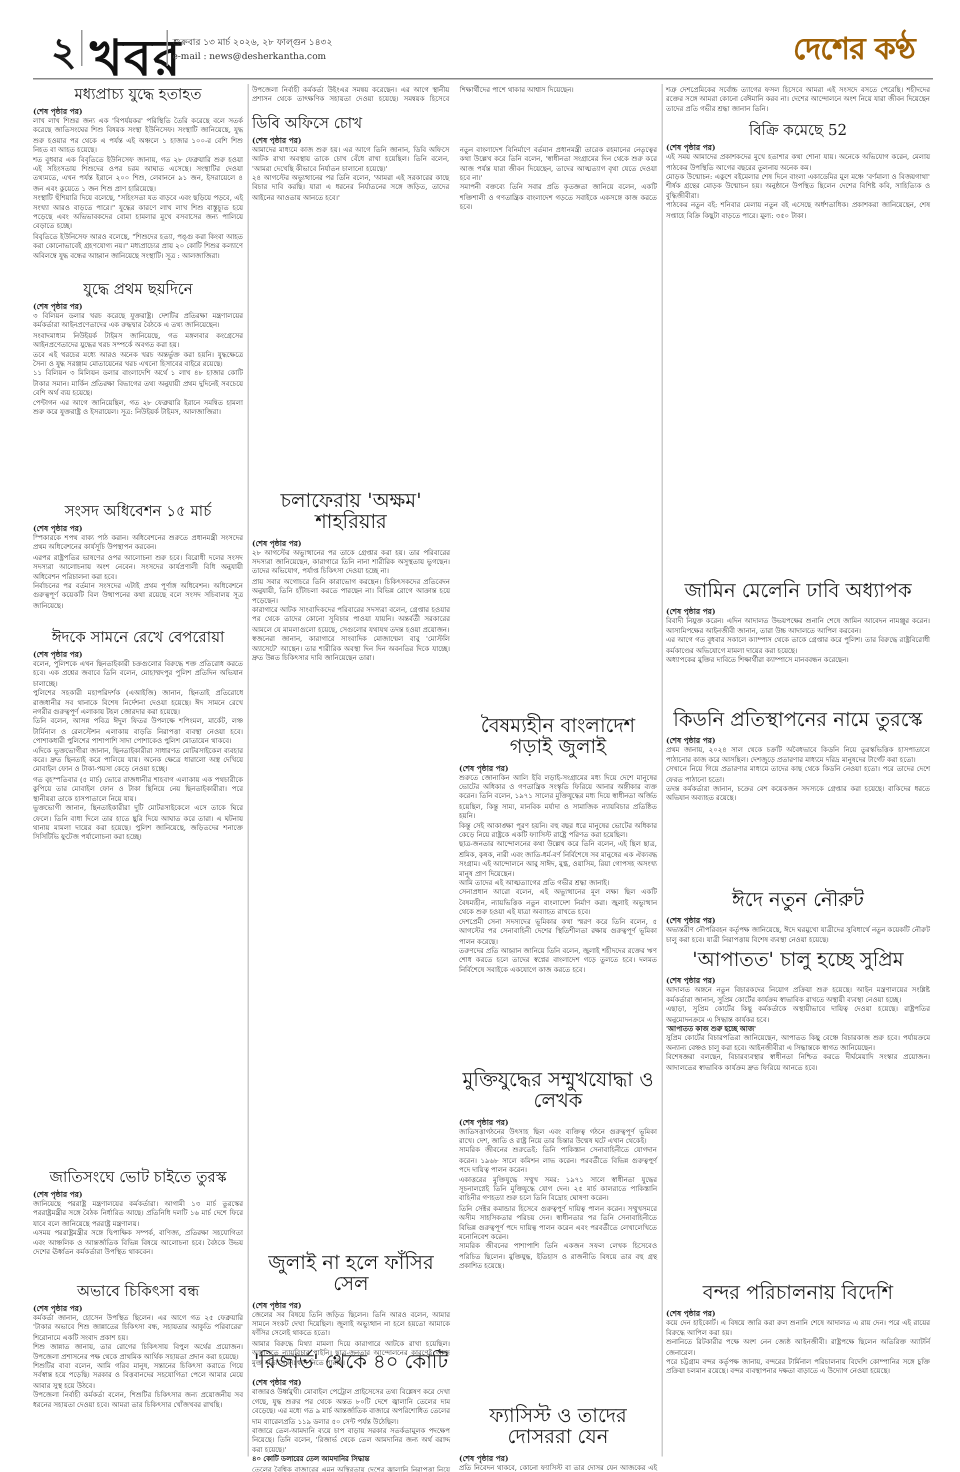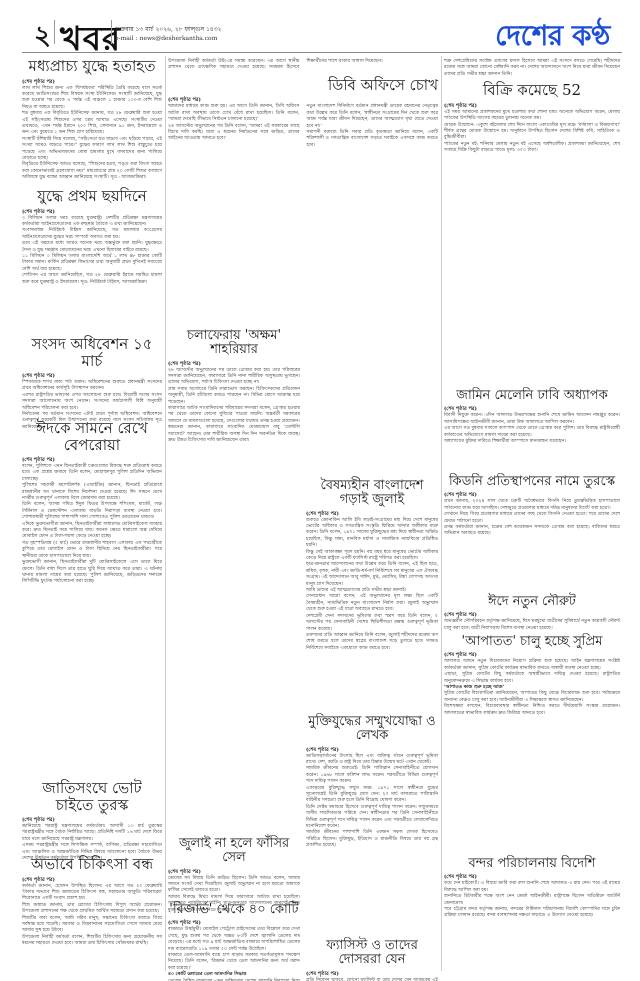--- a/index.html
+++ b/index.html
@@ -5,32 +5,32 @@
   * { box-sizing: border-box; margin: 0; padding: 0; }
   html, body { width: 640px; height: 981px; background: #ffffff; overflow: hidden; }
   body { font-family: "DejaVu Serif", serif; color: #2a2a2a; position: relative; }
 
   .header { position: absolute; left: 0; top: 0; width: 640px; height: 48px; }
   .pg-num { position: absolute; left: 34px; top: 22px; font-size: 26px; font-weight: bold; color: #1a1a1a; line-height: 1; }
   .vsep1 { position: absolute; left: 54px; top: 20px; width: 1px; height: 24px; background: #999; }
   .section { position: absolute; left: 60px; top: 22px; font-size: 33px; font-weight: bold; color: #111; line-height: 1; letter-spacing: 1px; }
   .vsep2 { position: absolute; left: 111px; top: 20px; width: 1px; height: 24px; background: #999; }
   .meta { position: absolute; left: 115px; top: 24px; font-size: 6px; line-height: 9px; color: #333; }
-  .masthead { position: absolute; right: 30px; top: 22px; font-size: 28px; font-weight: bold; color: #1d4ed8; line-height: 1; letter-spacing: -0.5px; }
+  .masthead { position: absolute; right: 30px; top: 22px; font-size: 20px; font-weight: bold; color: #a16207; line-height: 1; letter-spacing: -0.5px; }
   .top-rule { position: absolute; left: 22px; top: 52px; width: 600px; height: 1px; background: #888; }
 
   .col { position: absolute; top: 56px; }
   .col-a { left: 22px; width: 140px; }
   .col-b { left: 168px; width: 270px; }
   .col-c { left: 444px; width: 176px; }
   .vrule { position: absolute; top: 56px; width: 1px; background: #ccc; height: 915px; }
 
   .art { position: absolute; }
   .hl { font-family: "DejaVu Serif", serif; font-weight: normal; color: #1a1a1a; text-align: center; line-height: 1.1; }
-  .hl-lg { font-size: 15px; }
+  .hl-lg { font-size: 10px; }
   .hl-md { font-size: 13px; margin-top: 10px; }
   .kicker { font-size: 5px; font-weight: bold; color: #222; margin-top: 3px; line-height: 7px; }
   .body { font-size: 4.6px; line-height: 6.4px; color: #3a3a3a; text-align: justify; }
   .body p { margin-bottom: 0; text-indent: 0; }
   .sub { font-weight: bold; color: #222; }
   .twocol { column-count: 2; column-gap: 7px; }
 </style>
 </head>
 <body>
 
@@ -116,21 +116,21 @@
       <p>উপজেলা নির্বাহী কর্মকর্তা বলেন, শিশুটির চিকিৎসার জন্য প্রয়োজনীয় সব ধরনের সহায়তা দেওয়া হবে। আমরা তার চিকিৎসার খোঁজখবর রাখছি।</p>
     </div>
   </div>
 </div>
 
 <div class="col col-b">
   <div class="art" style="top:2px; width:270px">
     <div class="body twocol">
       <p>উপজেলা নির্বাহী কর্মকর্তা উইংএর সমন্বয় করেছেন। এর আগে স্থানীয় প্রশাসন থেকে তাৎক্ষণিক সহায়তা দেওয়া হয়েছে। সমন্বয়ক হিসেবে শিক্ষার্থীদের পাশে থাকার আশ্বাস দিয়েছেন।</p>
     </div>
-    <div class="hl hl-lg" style="text-align:right; margin-top:6px">ডিবি অফিসে চোখ</div>
+    <div class="hl hl-lg" style="text-align:left; margin-top:6px">ডিবি অফিসে চোখ</div>
     <div class="kicker">(শেষ পৃষ্ঠার পর)</div>
     <div class="body twocol">
       <p>আমাদের মাধ্যমে কাজ শুরু হয়। এর আগে তিনি জানান, ডিবি অফিসে আটক রাখা অবস্থায় তাকে চোখ বেঁধে রাখা হয়েছিল। তিনি বলেন, 'আমরা দেখেছি কীভাবে নির্যাতন চালানো হয়েছে।'</p>
       <p>২৪ আগস্টের অভ্যুত্থানের পর তিনি বলেন, 'আমরা এই সরকারের কাছে বিচার দাবি করছি। যারা এ ধরনের নির্যাতনের সঙ্গে জড়িত, তাদের আইনের আওতায় আনতে হবে।'</p>
       <p>নতুন বাংলাদেশ বিনির্মাণে বর্তমান প্রধানমন্ত্রী তারেক রহমানের নেতৃত্বের কথা উল্লেখ করে তিনি বলেন, 'স্বাধীনতা সংগ্রামের দিন থেকে শুরু করে আজ পর্যন্ত যারা জীবন দিয়েছেন, তাদের আত্মত্যাগ বৃথা যেতে দেওয়া হবে না।'</p>
       <p>সমাপনী বক্তব্যে তিনি সবার প্রতি কৃতজ্ঞতা জানিয়ে বলেন, একটি শক্তিশালী ও গণতান্ত্রিক বাংলাদেশ গড়তে সবাইকে একসঙ্গে কাজ করতে হবে।</p>
     </div>
   </div>
 
   <div class="art" style="top:262px; width:132px">

